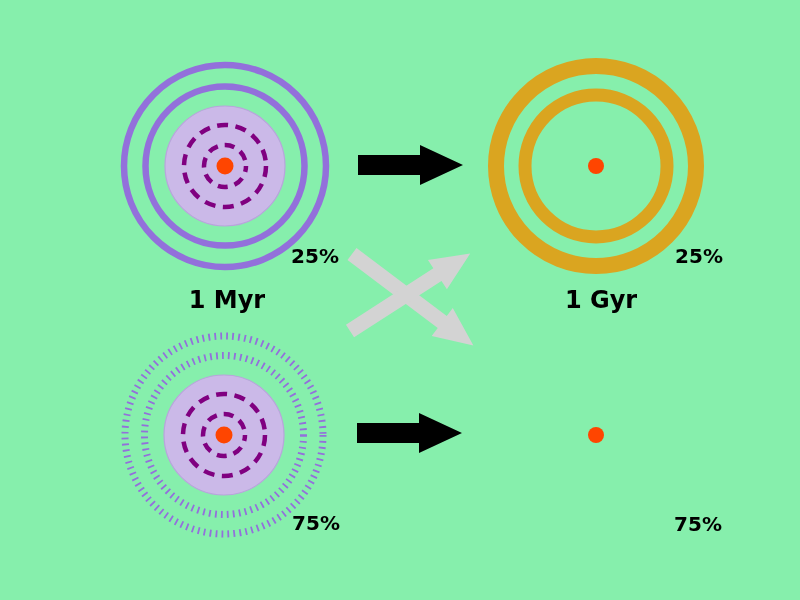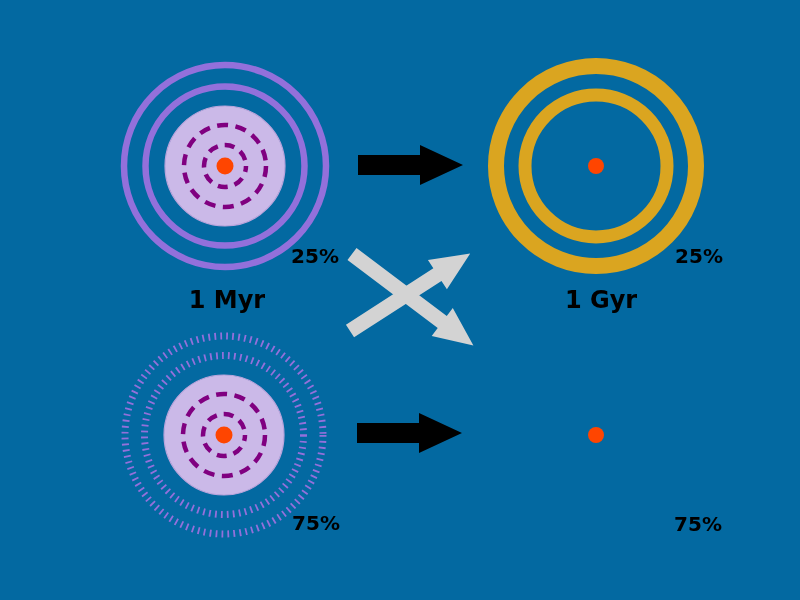--- a/index.html
+++ b/index.html
@@ -1,20 +1,20 @@
 <!DOCTYPE html>
 <html><head>
 <meta charset="utf-8">
 <style>
   html, body { margin: 0; padding: 0; background: #ffffff; }
   .canvas {
     position: relative;
     width: 800px;
     height: 600px;
-    background: #0369a1;
+    background: #86efac;
     overflow: hidden;
     font-family: "DejaVu Sans", "Liberation Sans", sans-serif;
   }
   svg { display: block; }
   .pct-label {
     font-size: 20px;
     font-weight: bold;
     font-family: "DejaVu Sans", "Liberation Sans", sans-serif;
   }
   .age-label {

